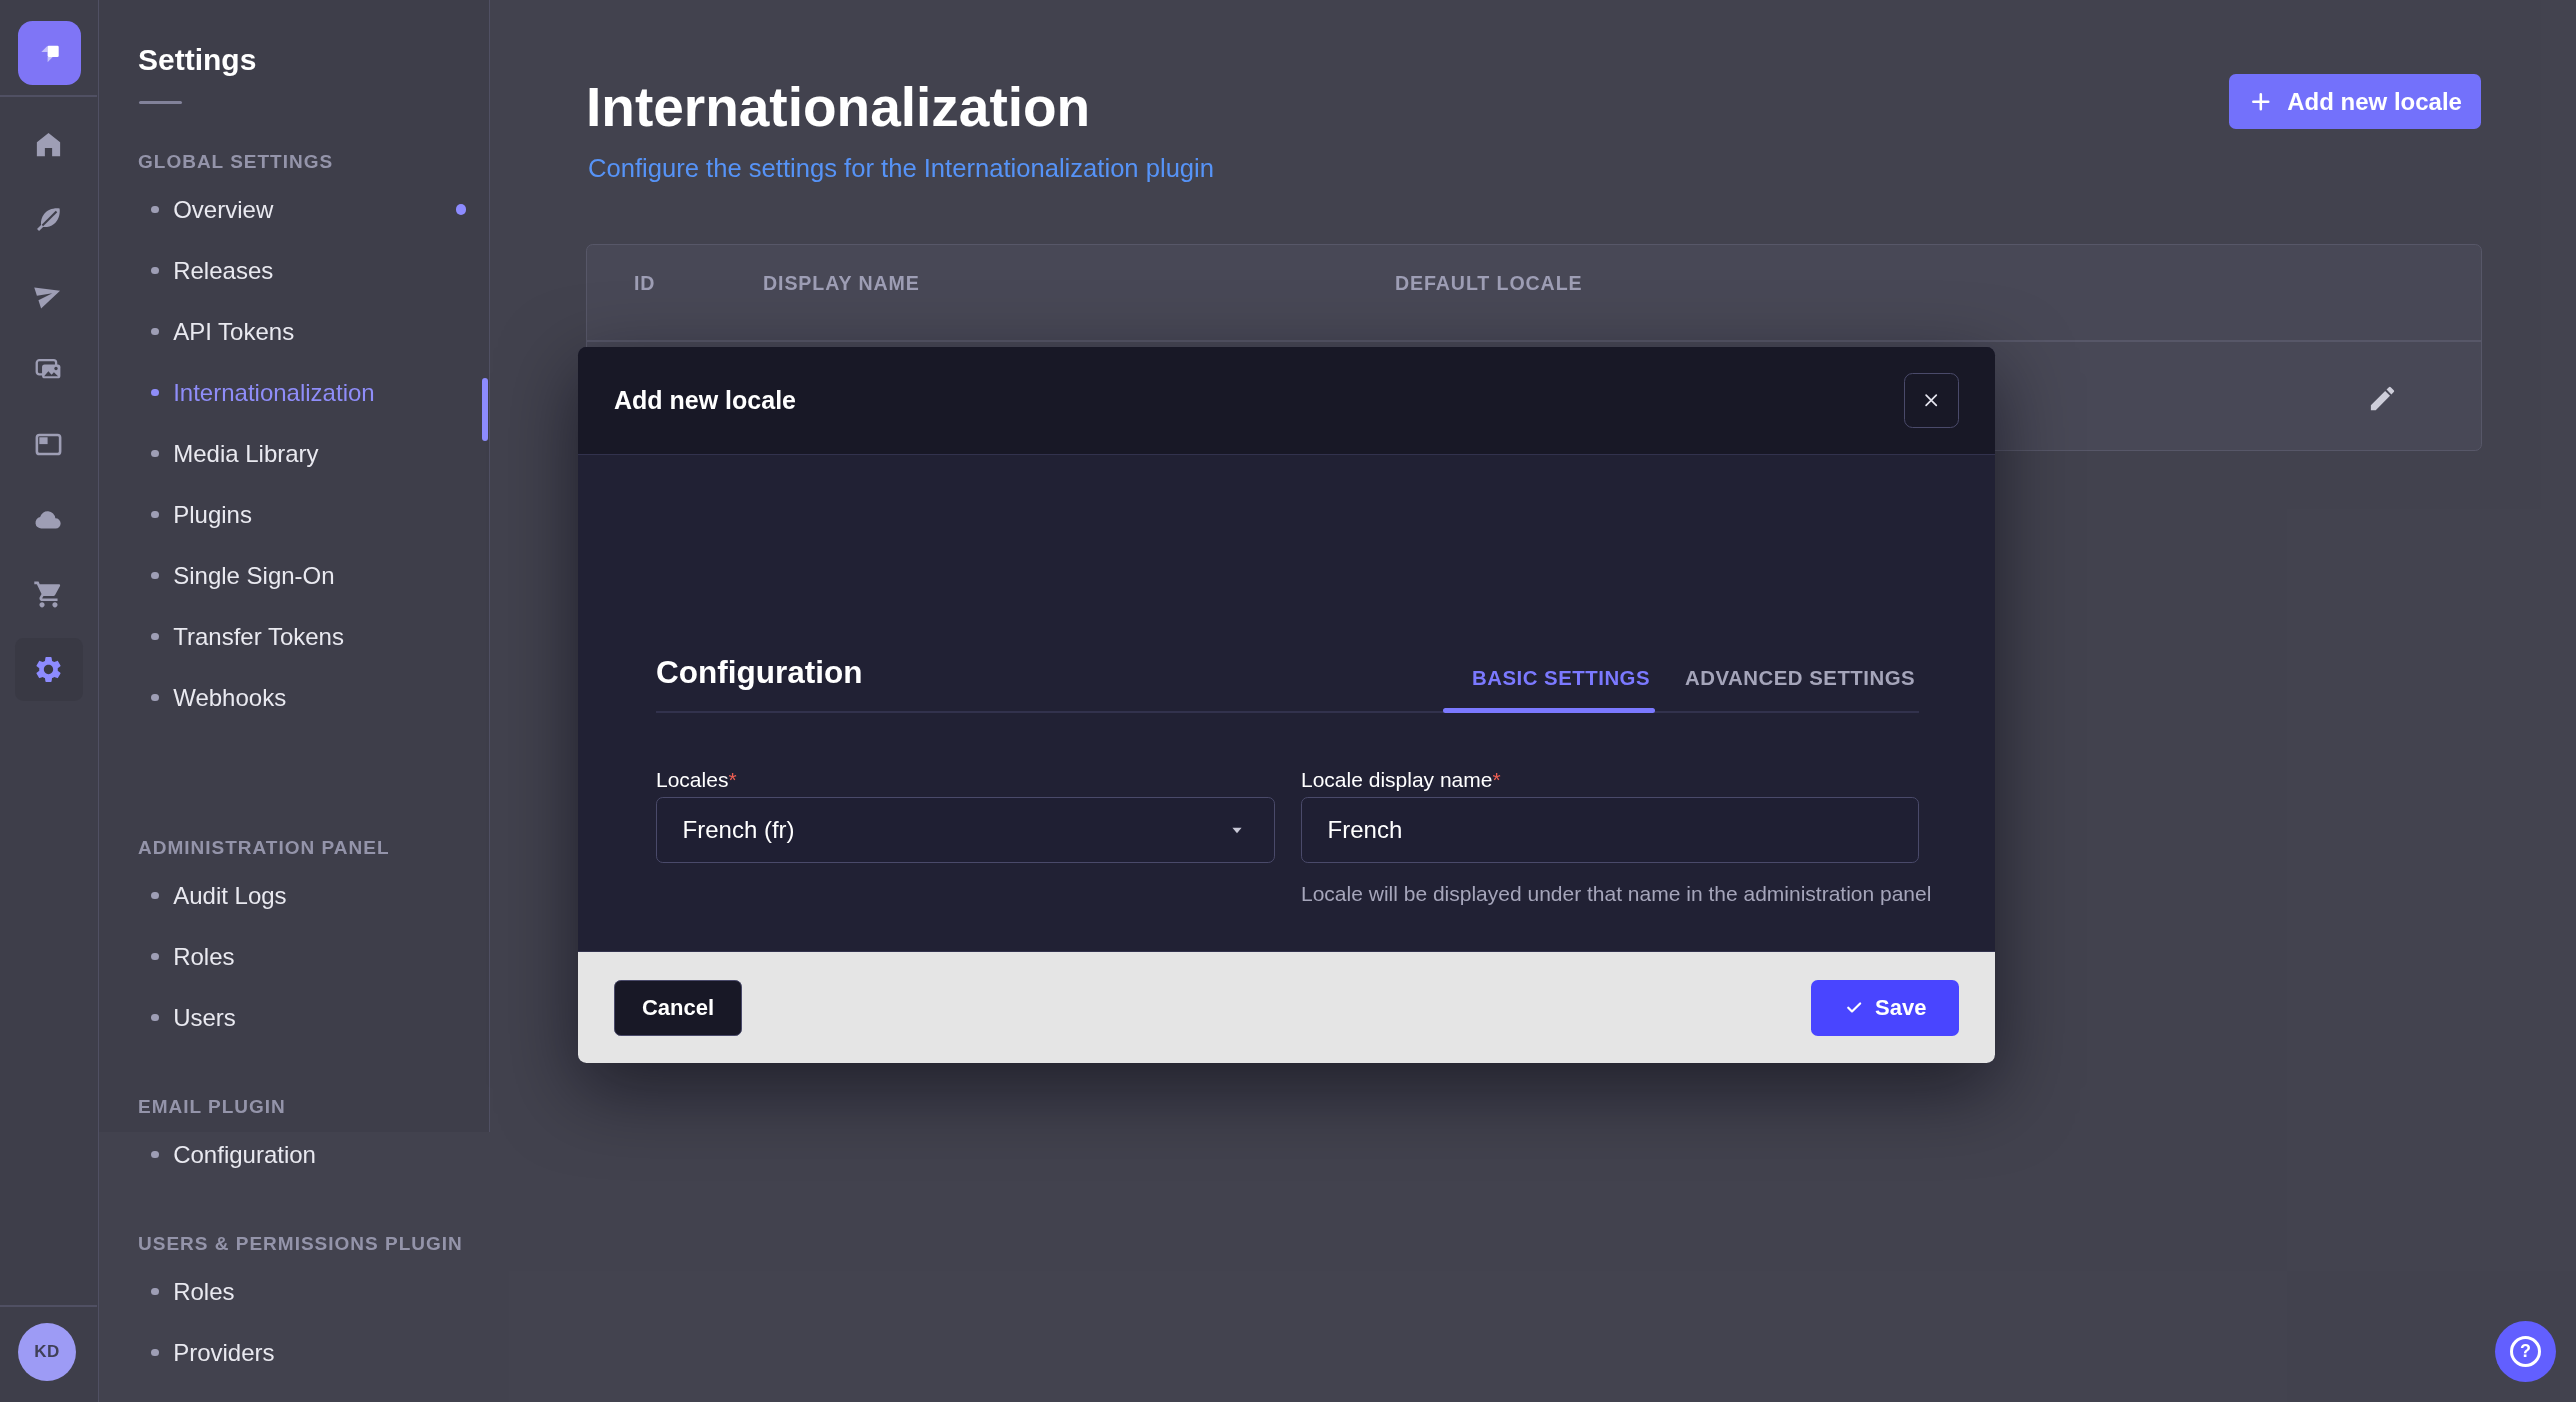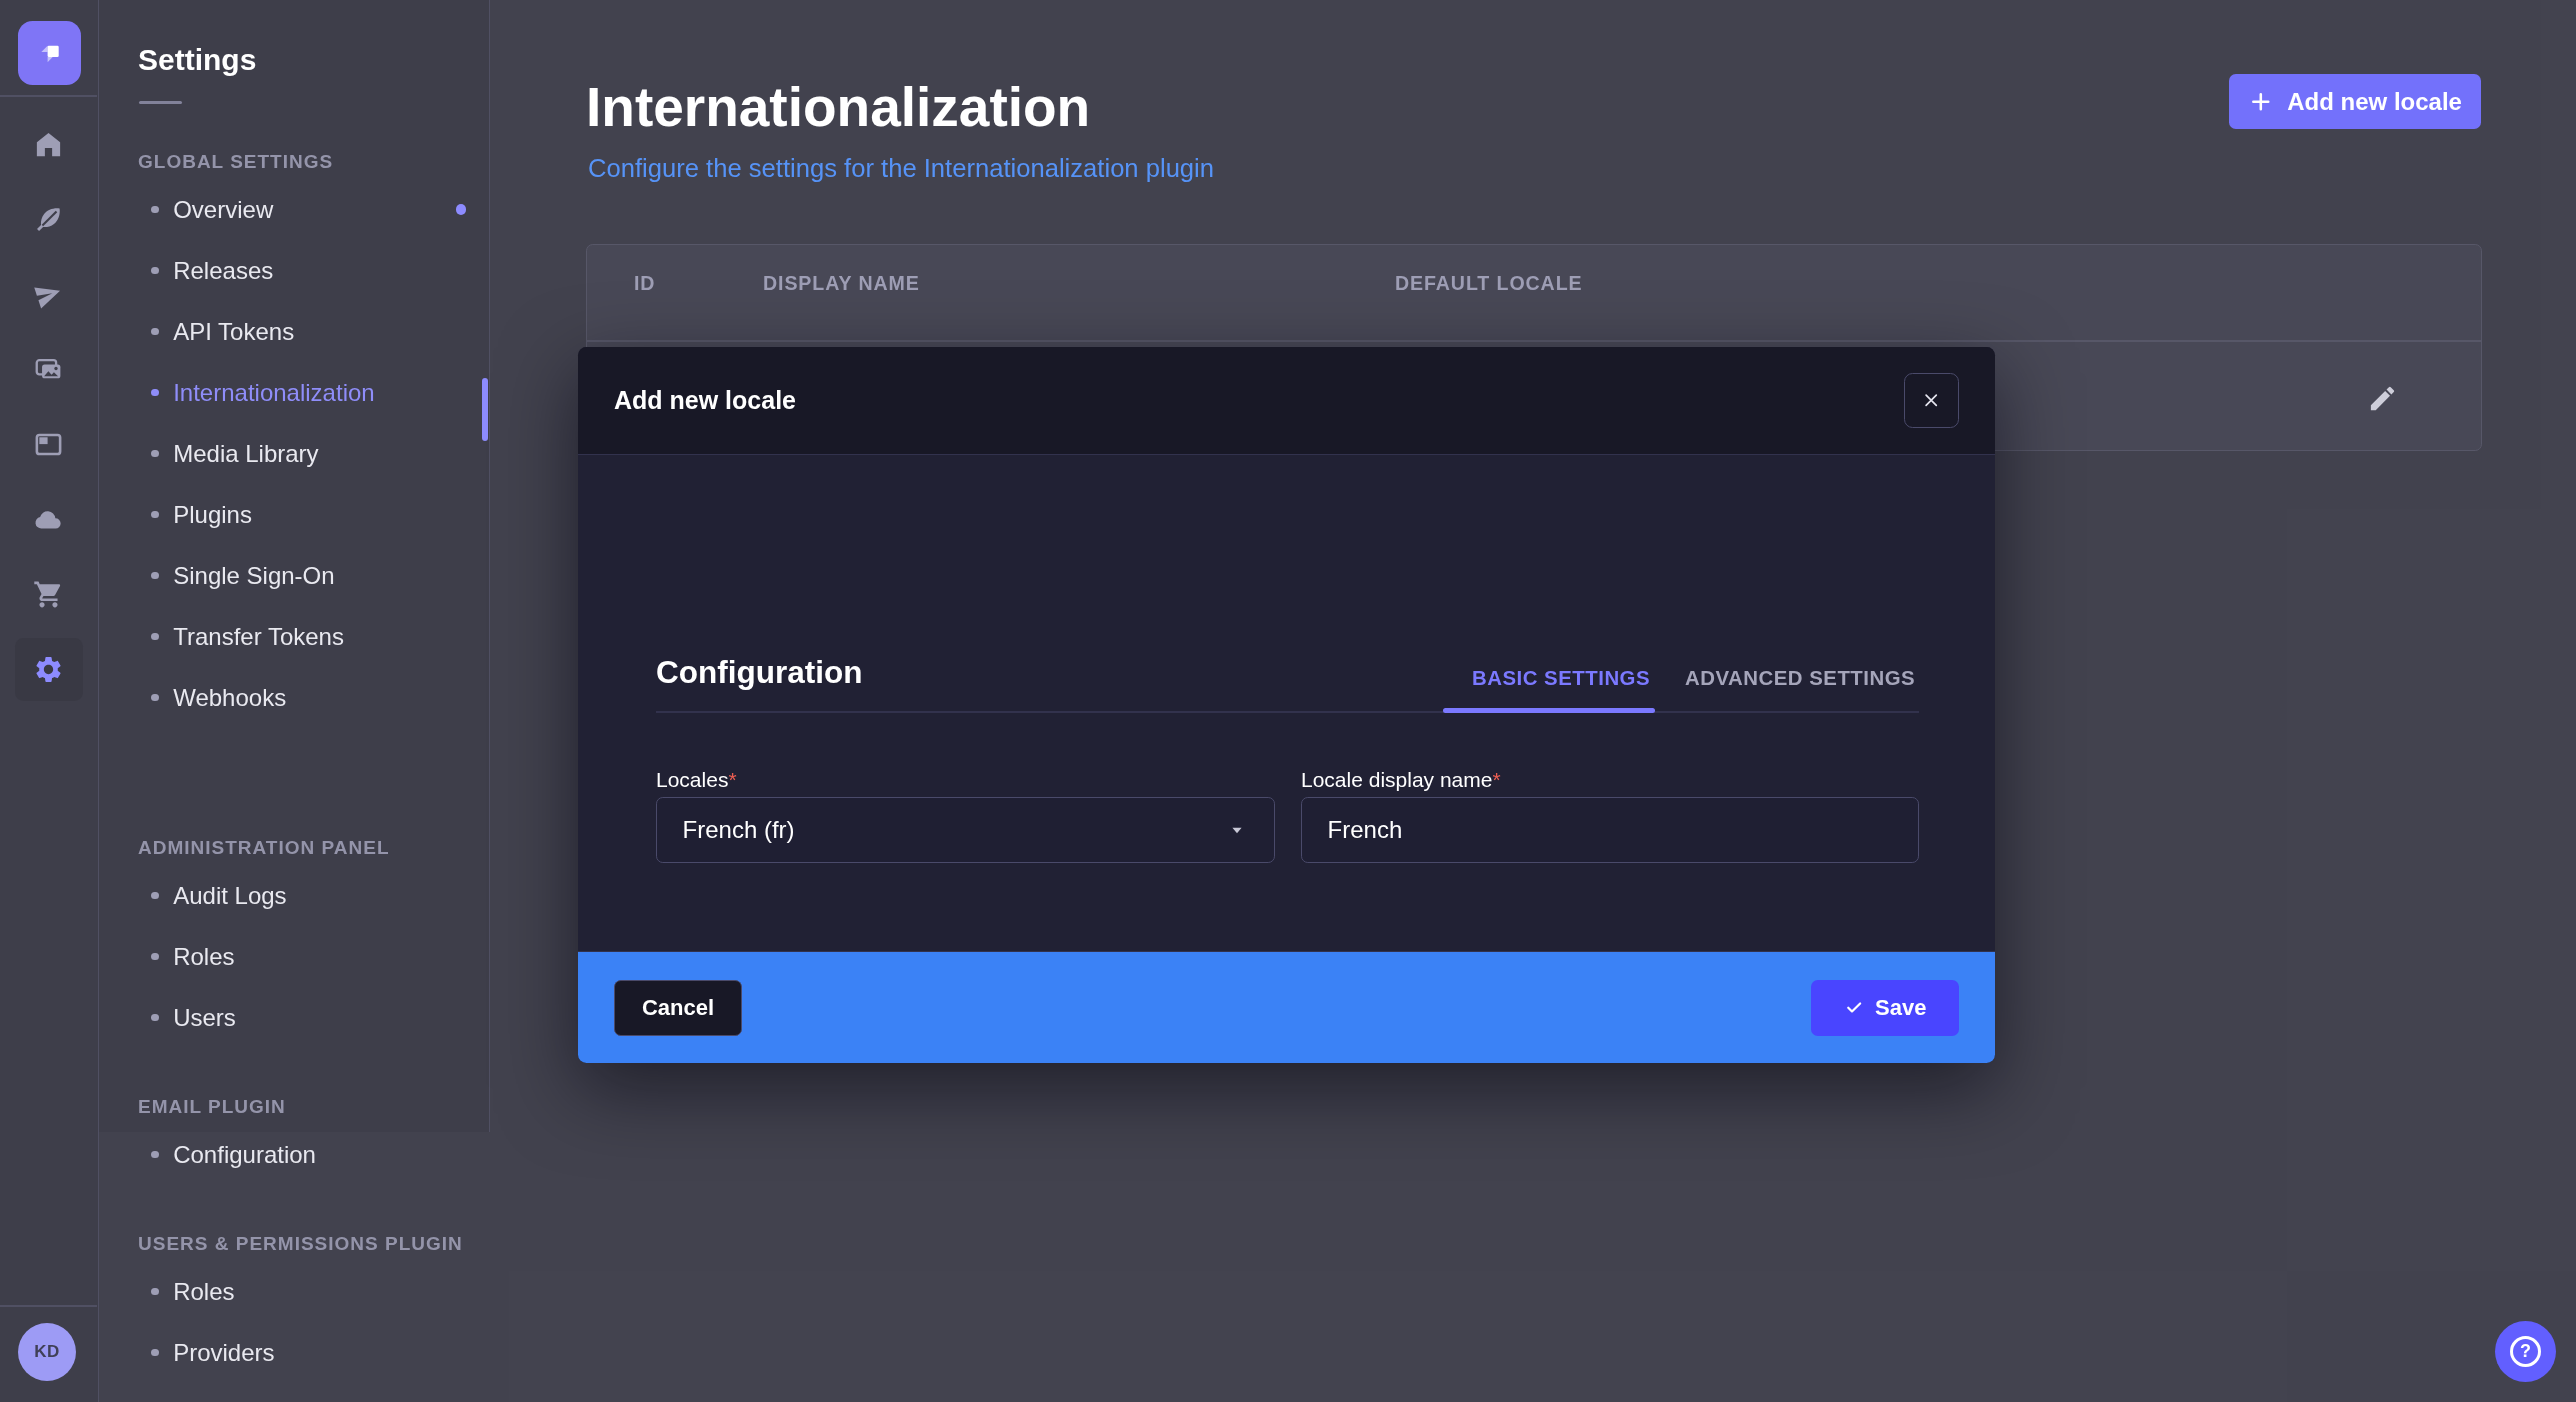--- a/index.html
+++ b/index.html
@@ -100,21 +100,21 @@
   .f-label { font-size:21px; font-weight:400; margin-bottom:5px; }
   .req { color:#EE5E52; }
   .select-box { height:66px; border:1.7px solid #4A4A6A; border-radius:6.8px; background:#1F1F33;
                 display:flex; align-items:center; justify-content:space-between;
                 padding:0 25.6px; font-size:24px; color:#fff; cursor:pointer; }
   .select-box svg { width:22px; height:22px; color:#C8C8D6; }
   .text-input { width:100%; height:66px; border:1.7px solid #4A4A6A; border-radius:6.8px;
                 background:#1F1F33; font-size:24px; color:#fff; padding:0 25.6px;
                 font-family:inherit; outline:none; }
   .helper { margin-top:16px; width:660px; font-size:21px; line-height:29px; color:#A5A5BA; }
-  .m-footer { position:absolute; bottom:0; left:0; right:0; height:112px; background:#3b82f6;
+  .m-footer { position:absolute; bottom:0; left:0; right:0; height:112px; background:#e5e5e5;
               border-top:1.7px solid #32324D; border-radius:0 0 8.5px 8.5px;
               display:flex; align-items:center; justify-content:space-between; padding:0 36px; }
   .btn-cancel { width:128px; height:56px; border-radius:6.8px; border:1.7px solid #4A4A6A;
                 background:#181826; color:#fff; font-size:22px; font-weight:600;
                 display:flex; align-items:center; justify-content:center; cursor:pointer; }
   .btn-save { width:148px; height:56px; border-radius:6.8px; background:#4945FF; color:#fff;
               font-size:22px; font-weight:600; display:flex; align-items:center;
               justify-content:center; gap:11px; cursor:pointer; }
   .btn-save svg { width:20.4px; height:20.4px; }
 
@@ -336,20 +336,21 @@
           <path d="M7 9.6l5 6 5-6Z"></path>
         </svg>
       </div>
     </div>
 
     <div class="field right">
       <div class="f-label">
         <span>Locale display name</span><span class="req">*</span>
       </div>
       <input class="text-input" type="text" value="French" style="">
+      <p class="helper">Locale will be displayed under that name in the administration panel</p>
     </div>
   </div>
 
   <div class="m-footer">
     <button class="btn-cancel">Cancel</button>
     <button class="btn-save" style="border:none">
       <svg viewBox="0 0 24 24">
         <path d="M5 12.6l4.4 4.4L19 7.6" stroke="#fff" stroke-width="2.6" fill="none" stroke-linecap="round" stroke-linejoin="round"></path>
       </svg>
       <span>Save</span>

